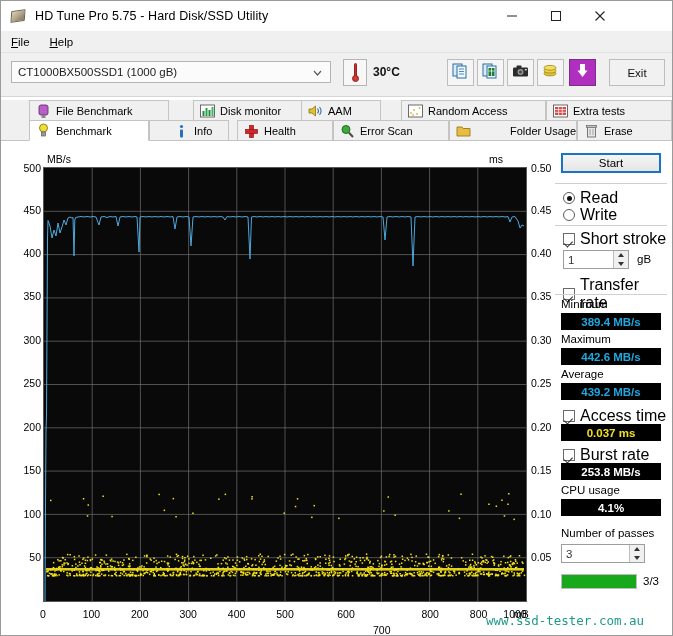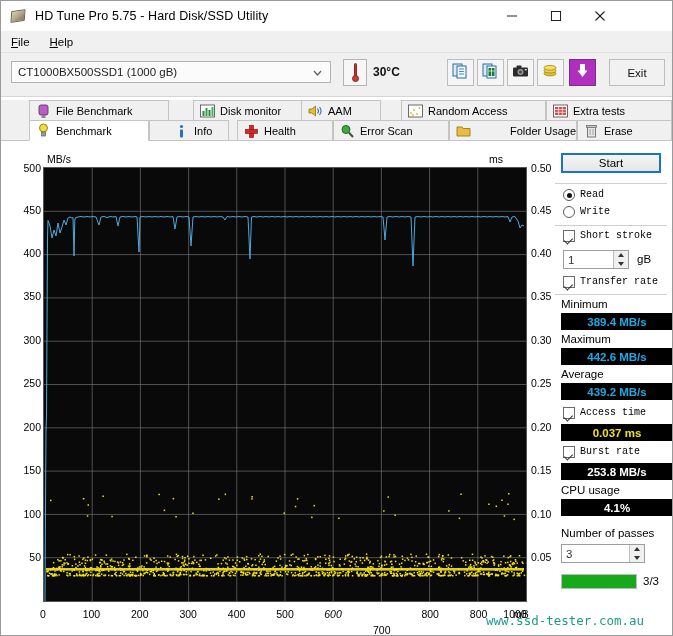--- a/index.html
+++ b/index.html
@@ -173,22 +173,22 @@
   .rpanel { position: absolute; left: 552px; top: 148px; width: 116px; height: 470px; }
   .start-btn {
     position: absolute; left: 8px; top: 4px; width: 100px; height: 20px;
     background: linear-gradient(#f5f5f5,#e6e6e6);
     border: 2px solid #1a73c4;
     display: flex; align-items: center; justify-content: center;
     font-size: 11.5px; color: #000;
   }
   .sep { position: absolute; left: 2px; width: 112px; height: 1px; background: #cfcfcf; }
   .radio-row, .check-row {
-    position: absolute; left: 10px; display: flex; align-items: flex-start;
-    font-size: 10px; color: #000; font-family: Liberation Mono, monospace;
+    position: absolute; left: 10px; display: flex; align-items: center;
+    font-size: 16px; color: #000;
   }
   .radio {
     width: 12px; height: 12px; border: 1px solid #5c5c5c; border-radius: 50%;
     background: #fff; margin-right: 5px; position: relative; flex: none;
   }
   .radio.on::after {
     content:''; position: absolute; left: 2.5px; top: 2.5px;
     width: 5px; height: 5px; border-radius: 50%; background: #111;
   }
   .cbox {
@@ -209,21 +209,21 @@
     width: 15px; height: 17px; border-left: 1px solid #bdbdbd;
     background: #f0f0f0; display: flex; flex-direction: column;
     align-items: center; justify-content: space-around;
   }
   .sarrow { width: 0; height: 0; border-left: 3.5px solid transparent; border-right: 3.5px solid transparent; }
   .sarrow.up { border-bottom: 4px solid #333; }
   .sarrow.dn { border-top: 4px solid #333; }
   .unit { position: absolute; font-size: 11.5px; color: #000; }
   .caption { position: absolute; left: 8px; font-size: 11.5px; color: #000; }
   .valbox {
-    position: absolute; left: 8px; width: 112px; height: 17px;
+    position: absolute; left: 8px; width: 100px; height: 17px;
     background: #000; display: flex; align-items: center; justify-content: center;
     font-size: 11.5px; font-weight: bold;
   }
   .valbox.cyan { color: #1fa8e0; }
   .valbox.yellow { color: #f2e01c; }
   .valbox.white { color: #ffffff; }
   .progwrap {
     position: absolute; left: 8px; width: 76px; height: 15px;
     border: 1px solid #bcbcbc; background: #fff;
   }
@@ -1745,21 +1745,21 @@
           </g>
       </svg>
     </div>
 
     <div class="xlabel" style="left:22px;">0</div>
     <div class="xlabel" style="left:70.4px;">100</div>
     <div class="xlabel" style="left:118.8px;">200</div>
     <div class="xlabel" style="left:167.2px;">300</div>
     <div class="xlabel" style="left:215.6px;">400</div>
     <div class="xlabel" style="left:264px;">500</div>
-    <div class="xlabel" style="left:312px;font-style:italic;">600</div>
+    <div class="xlabel" style="left:325px;">600</div>
     <div class="xlabel" style="left:360.8px;margin-top:16px;">700</div>
     <div class="xlabel" style="left:409.2px;">800</div>
     <div class="xlabel" style="left:457.6px;">800</div>
     <div class="xlabel" style="left:494px;">1000</div>
     <div class="xunit">mB</div>
   </div>
 
   <div class="watermark">www.ssd-tester.com.au</div>
 
   <div class="rpanel">

